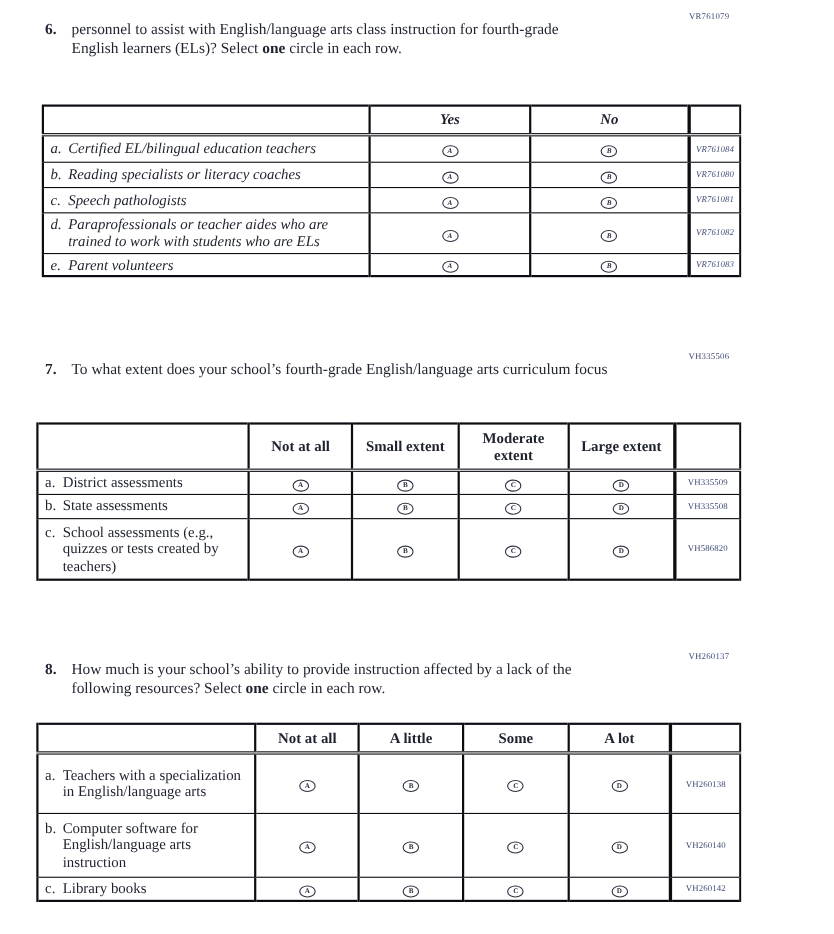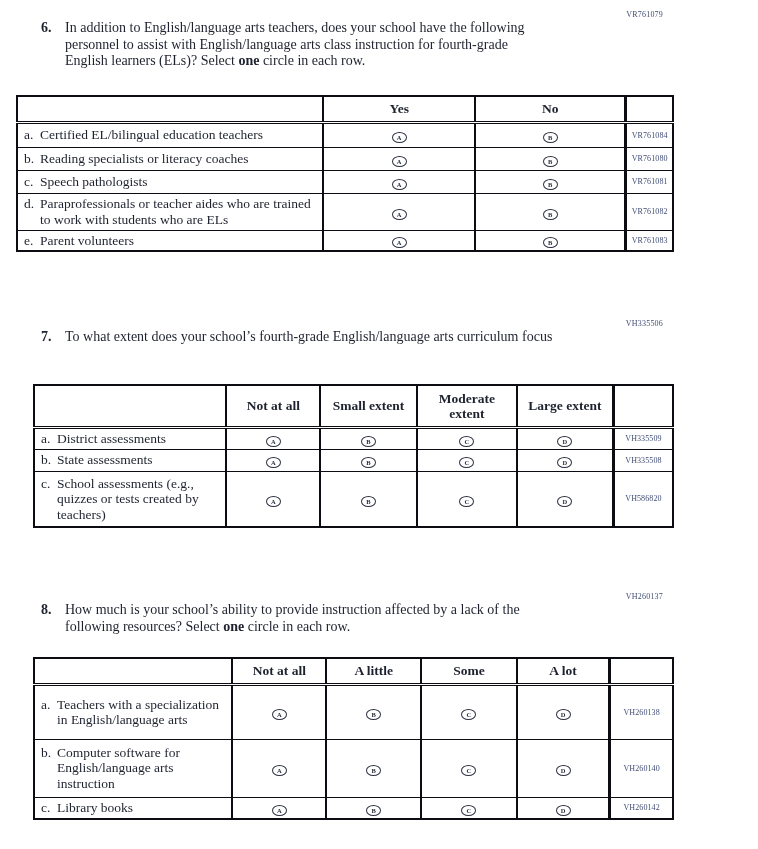--- a/index.html
+++ b/index.html
@@ -68,21 +68,21 @@
     width:13px;height:9px;
     border:1px solid #2c3040;
     border-radius:50%;
     font-size:6.5px;line-height:9px;
     font-weight:bold;color:#2c3040;
     text-align:center;
   }
   
   .q0 .qcode{top:10px;right:11px;}
   .q0 .qtext{top:20px;left:41px;}
-  .q0 .qtable{top:95px;left:16px;}
+  .q0 .qtable{top:95px;left:38px;font-style:italic;}
   .q1 .qcode{top:319px;right:11px;}
   .q1 .qtext{top:329px;left:41px;}
   .q1 .qtable{top:384px;left:33px;}
   .q2 .qcode{top:592px;right:11px;}
   .q2 .qtext{top:602px;left:41px;}
   .q2 .qtable{top:657px;left:33px;}
   
   .t0 thead tr{height:26px;}
   .t0 tbody tr:nth-child(1){height:25px;margin-left:45px;}
   .t0 tbody tr:nth-child(2){height:23px;}
@@ -100,21 +100,20 @@
 </style>
 </head>
 <body>
 
 <div class="page">
   <div class="q q0">
       <div class="qcode">VR761079</div>
       <div class="qtext">
         <span class="qnum">6.</span>
         <div class="qbody">
-          <div class="qline"><span>In addition to English/language arts teachers, does your school have the following</span></div>
           <div class="qline"><span>personnel to assist with English/language arts class instruction for fourth-grade</span></div>
           <div class="qline"><span>English learners (ELs)? Select </span><b>one</b><span> circle in each row.</span></div>
         </div>
       </div>
       <table class="qtable t0">
         <colgroup>
           <col style="width:325px">
           <col style="width:164px">
           <col style="width:163px">
           <col style="width:48px">

